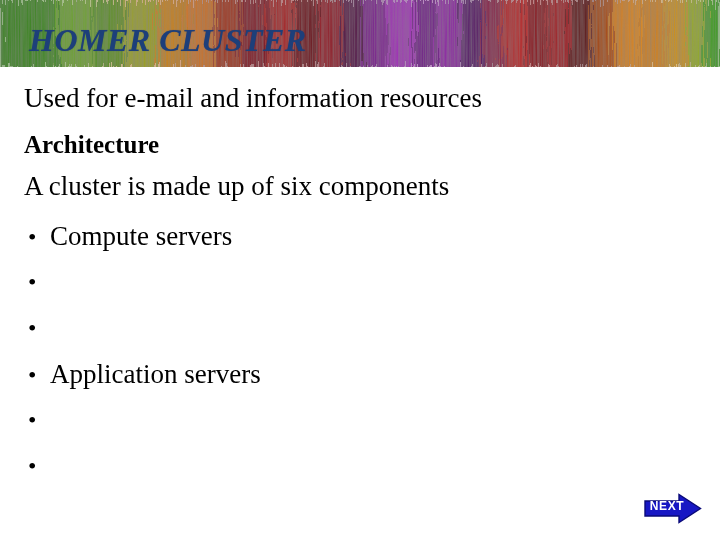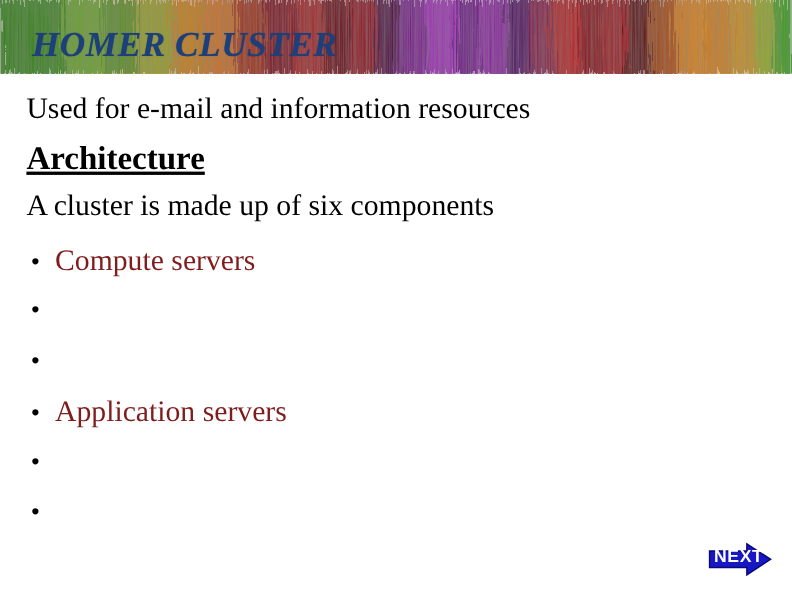--- a/index.html
+++ b/index.html
@@ -61,22 +61,21 @@
     position: absolute;
     left: 24px;
     margin: 0;
     font-size: 27px;
     line-height: 30px;
     color: #000000;
     white-space: nowrap;
   }
   .line.bold-underline {
     font-weight: bold;
-    text-decoration: underline;
-    font-size: 30px;
+    font-size: 25px;
   }
   .bullet-row {
     position: absolute;
     left: 24px;
     display: flex;
     align-items: baseline;
     white-space: nowrap;
   }
   .bullet-dot {
     display: inline-block;
@@ -84,42 +83,42 @@
     font-size: 24px;
     line-height: 30px;
     color: #000;
     text-align: left;
     padding-left: 4px;
     box-sizing: border-box;
   }
   .bullet-text {
     font-size: 27px;
     line-height: 30px;
-    color: #7f1d1d;
+    color: #000000;
   }
 
   
   #next-button {
     position: absolute;
     left: 644px;
     top: 493px;
     width: 58px;
     height: 31px;
     cursor: pointer;
   }
   #next-button svg { display: block; }
   #next-label {
     position: absolute;
     left: 5px;
     top: 7px;
     width: 36px;
     text-align: center;
     font-family: "Liberation Sans", "DejaVu Sans", sans-serif;
     font-weight: bold;
-    font-size: 16px;
+    font-size: 12px;
     line-height: 13px;
     letter-spacing: 0.6px;
     color: #ffffff;
     pointer-events: none;
   }
 </style>
 </head>
 <body>
 
 <div id="banner">

